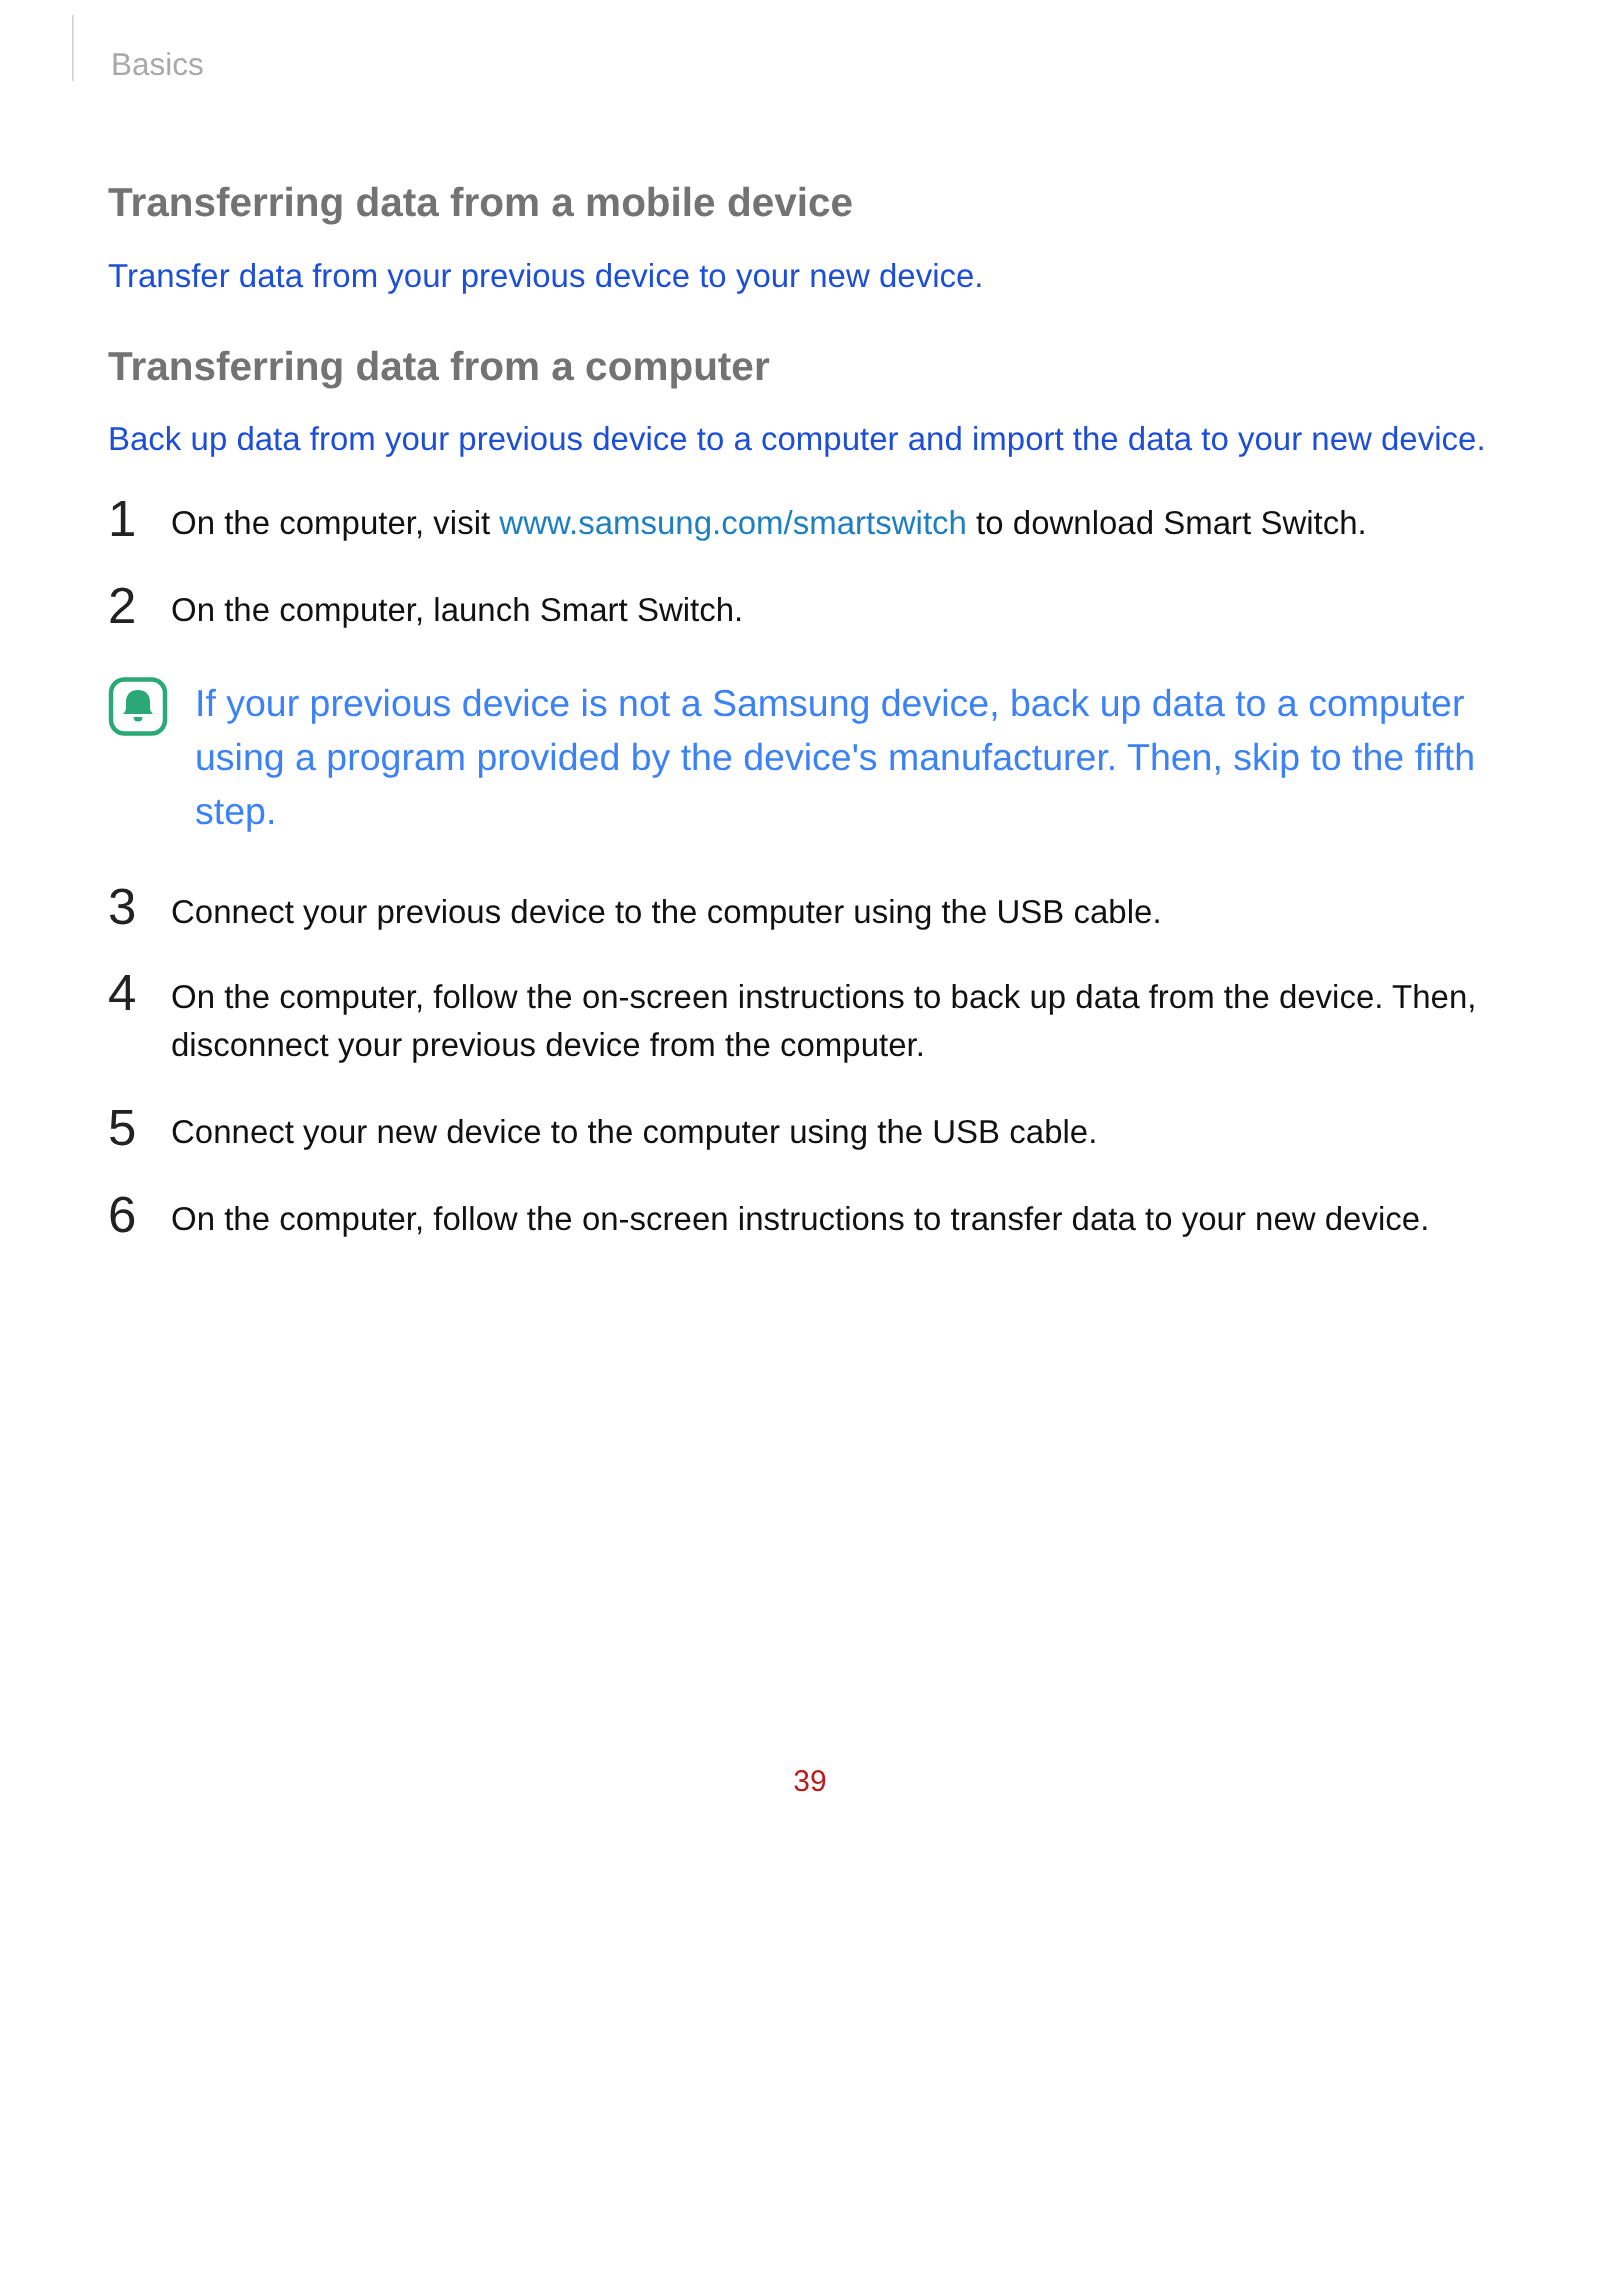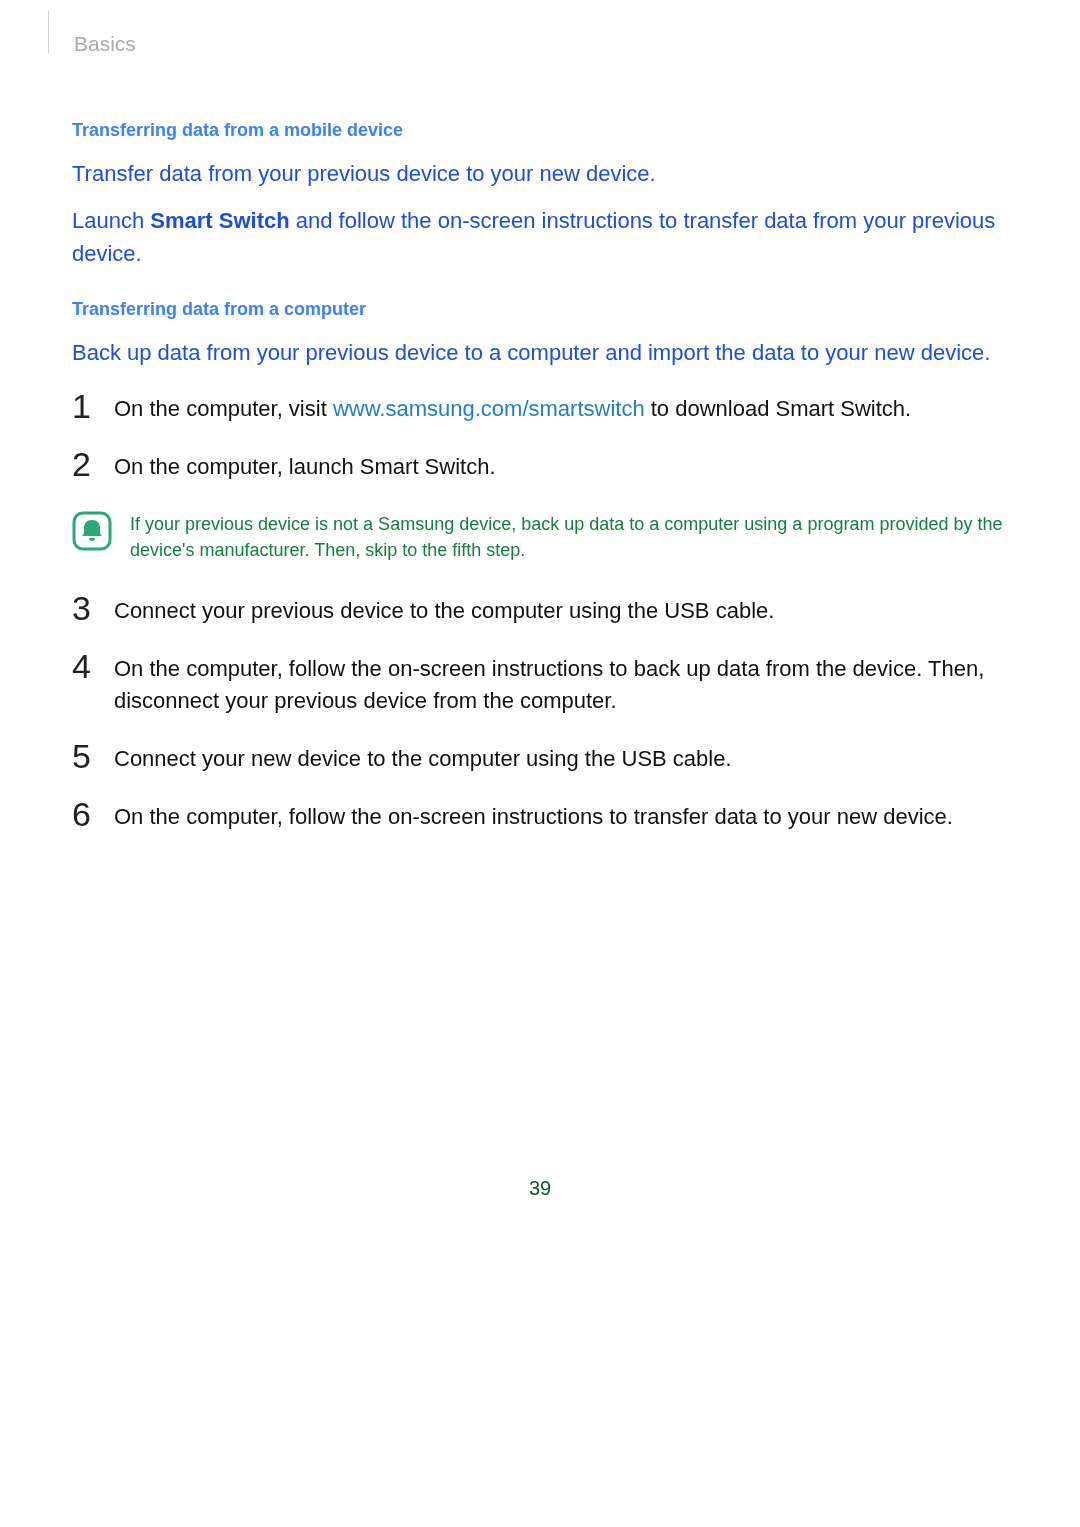--- a/index.html
+++ b/index.html
@@ -31,24 +31,24 @@
     top: 32px;
     left: 74px;
     font-size: 21px;
     color: #a9a9a9;
     font-weight: 400;
   }
   .content {
     margin-top: 90px;
   }
   h2.sub {
-    font-size: 18px;
+    font-size: 27px;
     font-weight: 700;
     margin: 0 0 16px 0;
-    color: #3b82f6;
+    color: #737373;
   }
   p.body {
     font-size: 22px;
     line-height: 1.5;
     margin: 0 0 14px 0;
     color: #1d4ed8;
     font-weight: 400;
   }
   .block2 { margin-top: 29px; }
   .steps {
@@ -83,59 +83,56 @@
     gap: 18px;
     margin: 4px 0 32px 0;
   }
   .note-icon {
     width: 40px;
     height: 40px;
     flex: 0 0 40px;
     margin-top: 2px;
   }
   .note-text {
-    font-size: 18px;
+    font-size: 25px;
     line-height: 1.45;
-    color: #15803d;
+    color: #3b82f6;
     flex: 1;
     padding-top: 2px;
   }
   a.link {
     color: #1e7fc1;
     text-decoration: none;
   }
   strong { font-weight: 700; }
   .page-number {
     position: absolute;
     bottom: 62px;
     left: 0;
     width: 1080px;
     text-align: center;
     font-size: 20px;
-    color: #14532d;
+    color: #b91c1c;
   }
 </style>
 </head>
 <body>
 
 <div class="page">
 
   <div class="header-line"></div>
   <div class="header-label">Basics</div>
 
   <div class="content">
 
     <h2 class="sub">Transferring data from a mobile device</h2>
 
     <p class="body">Transfer data from your previous device to your new device.</p>
 
 
-    <p class="body">
-      <span>Launch </span><strong>Smart Switch</strong><span> and follow the on-screen instructions to transfer data from your previous device.</span>
-    </p>
 
     <div class="block2">
       <h2 class="sub">Transferring data from a computer</h2>
       <p class="body">Back up data from your previous device to a computer and import the data to your new device.</p>
 
       <div class="steps">
 
         <div class="step">
           <div class="step-num">1</div>
           <div class="step-text">

